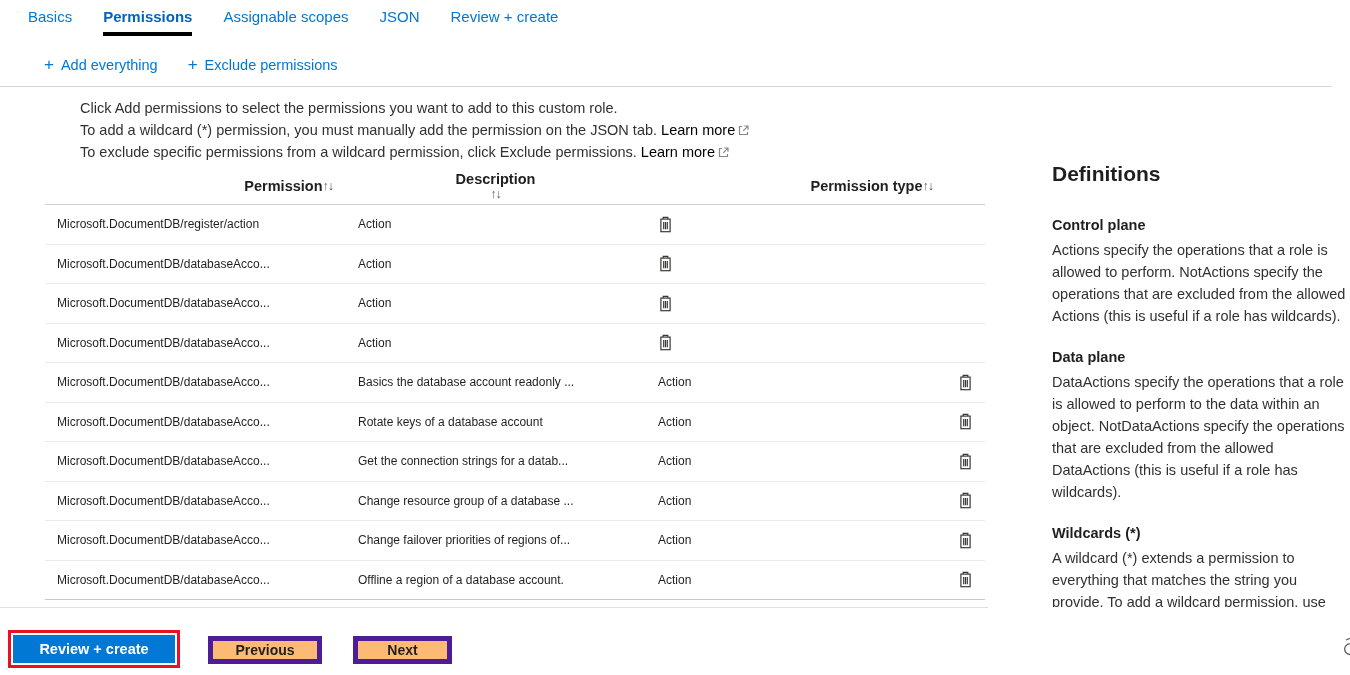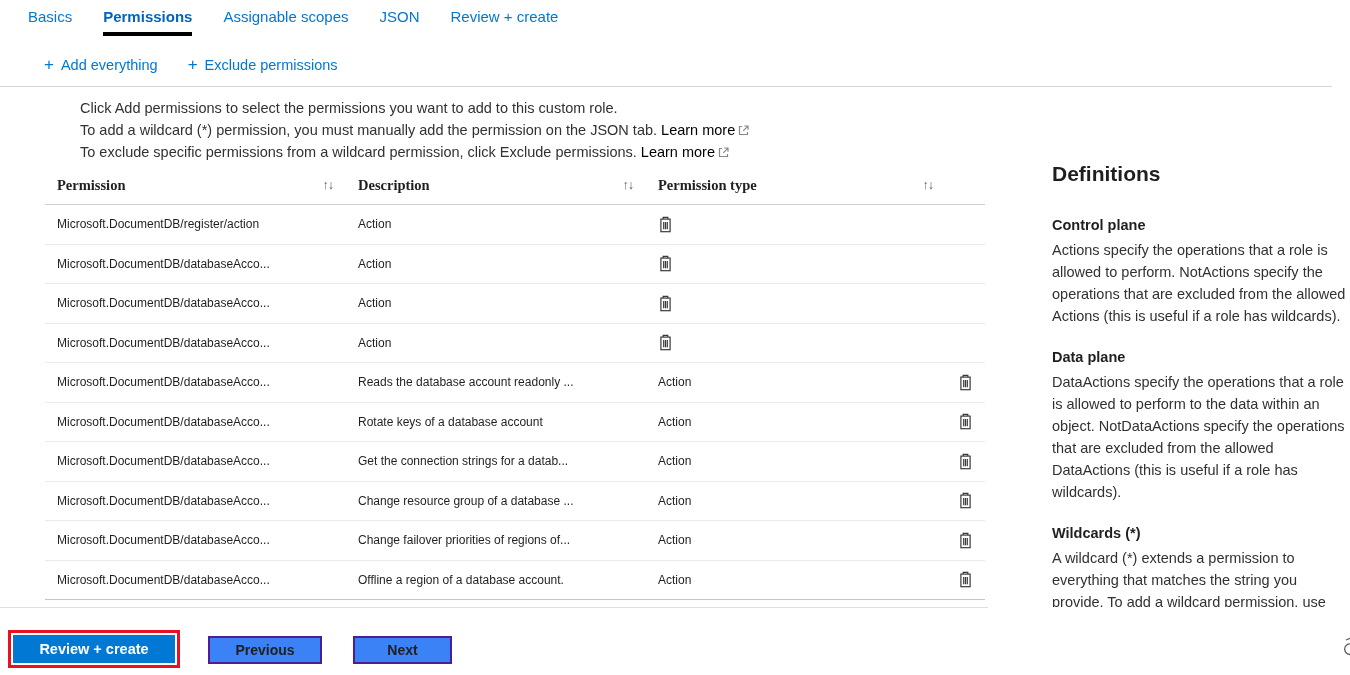--- a/index.html
+++ b/index.html
@@ -24,43 +24,43 @@
 
   
   .info { position: absolute; left: 44px; top: 97px; font-size: 14.5px; line-height: 22px; color: #323130; margin-left: 36px; }
   .info-line { white-space: nowrap; }
   .link { color: #000000; text-decoration: none; cursor: pointer; margin-left: 4px; }
   .ext-icon { margin-left: 3px; vertical-align: -1px; }
 
   
   .table { position: absolute; left: 45px; top: 167px; width: 940px; }
   .thead { display: flex; height: 38px; align-items: center; border-bottom: 1px solid #d2d0ce; }
-  .hcell { display: flex; align-items: center; justify-content: space-between; padding: 0 13px 0 12px; font-size: 14.5px; font-weight: 600; color: #201f1e; cursor: pointer; font-family: Liberation Serif, serif; }
-  .w1 { width: 301px; } .w2 { width: 300px; } .w3 { width: 300px; } .w4 { width: 39px; }
+  .hcell { display: flex; align-items: center; justify-content: flex-end; padding: 0 13px 0 12px; font-size: 14.5px; font-weight: 600; color: #201f1e; cursor: pointer; }
+  .w1 { width: 301px; } .w2 { width: 300px; flex-direction: column; } .w3 { width: 300px; } .w4 { width: 39px; }
   .sort { color: #605e5c; font-size: 12.5px; font-weight: 400; letter-spacing: -1px; }
   .trow { display: flex; height: 39.5px; align-items: center; border-bottom: 1px solid #edebe9; }
   .trow:last-child { border-bottom-color: #c8c6c4; }
   .cell { padding-left: 12px; font-size: 12px; color: #201f1e; white-space: nowrap; overflow: hidden; }
   .cdel { width: 39px; padding: 0; display: flex; justify-content: center; }
   .trash-btn { background: none; border: none; padding: 2px; cursor: pointer; line-height: 0; }
 
   
   .defs { position: absolute; left: 1052px; top: 161px; width: 360px; }
   .defs-title { margin: 0 0 29px 0; font-size: 21px; line-height: 26px; font-weight: 700; color: #201f1e; }
   .def-section { margin-bottom: 21px; }
   .def-heading { margin: 0 0 4px 0; font-size: 14.5px; line-height: 19px; font-weight: 700; color: #201f1e; }
   .def-line { font-size: 14.5px; line-height: 22px; color: #323130; white-space: nowrap; }
 
   
   .footer { position: absolute; left: 0; top: 607px; width: 1350px; height: 68px; background: #ffffff; }
   .footer-divider { position: absolute; left: 0; top: 0; width: 988px; height: 1px; background: #e1dfdd; }
   .review-wrap { position: absolute; left: 8px; top: 23px; border: 3px solid #e81123; padding: 2px; }
   .btn { font-family: "Liberation Sans", sans-serif; cursor: pointer; }
   .btn-primary { display: block; width: 162px; height: 28px; background: #0078d4; border: 1px solid #0078d4; color: #ffffff; font-size: 14.5px; font-weight: 700; }
-  .btn-secondary { position: absolute; top: 29px; height: 28px; background: #3b82f6; border: 2px solid #4c1d95; color: #201f1e; font-size: 14px; font-weight: 600; }
+  .btn-secondary { position: absolute; top: 29px; height: 28px; background: #fdba74; border: 5px solid #4c1d95; color: #201f1e; font-size: 14px; font-weight: 600; }
   .btn-previous { left: 208px; width: 114px; }
   .btn-next { left: 353px; width: 99px; }
   .corner-glyph { position: absolute; left: 1338px; top: 635px; cursor: pointer; }
 </style>
 </head>
 <body>
 
 <nav class="tabs">
   <div class="tab">Basics</div>
   <div class="tab active">Permissions</div>
@@ -166,21 +166,21 @@
           <path d="M5.2 3V1.4h4.6V3"></path>
           <rect x="2.9" y="3.1" width="9.2" height="12.6"></rect>
           <path d="M5.7 6v7.3M7.5 6v7.3M9.3 6v7.3"></path>
         </svg>
       </button>
     </div>
   </div>
 
   <div class="trow">
     <div class="cell w1">Microsoft.DocumentDB/databaseAcco...</div>
-    <div class="cell w2">Reads the database account readonly ...</div>
+    <div class="cell w2">Basics the database account readonly ...</div>
     <div class="cell w3">Action</div>
     <div class="cell cdel">
       <button class="trash-btn">
         <svg width="15" height="17" viewBox="0 0 15 17" fill="none" stroke="#3b3a39" stroke-width="1.2">
           <path d="M5.2 3V1.4h4.6V3"></path>
           <rect x="2.9" y="3.1" width="9.2" height="12.6"></rect>
           <path d="M5.7 6v7.3M7.5 6v7.3M9.3 6v7.3"></path>
         </svg>
       </button>
     </div>

